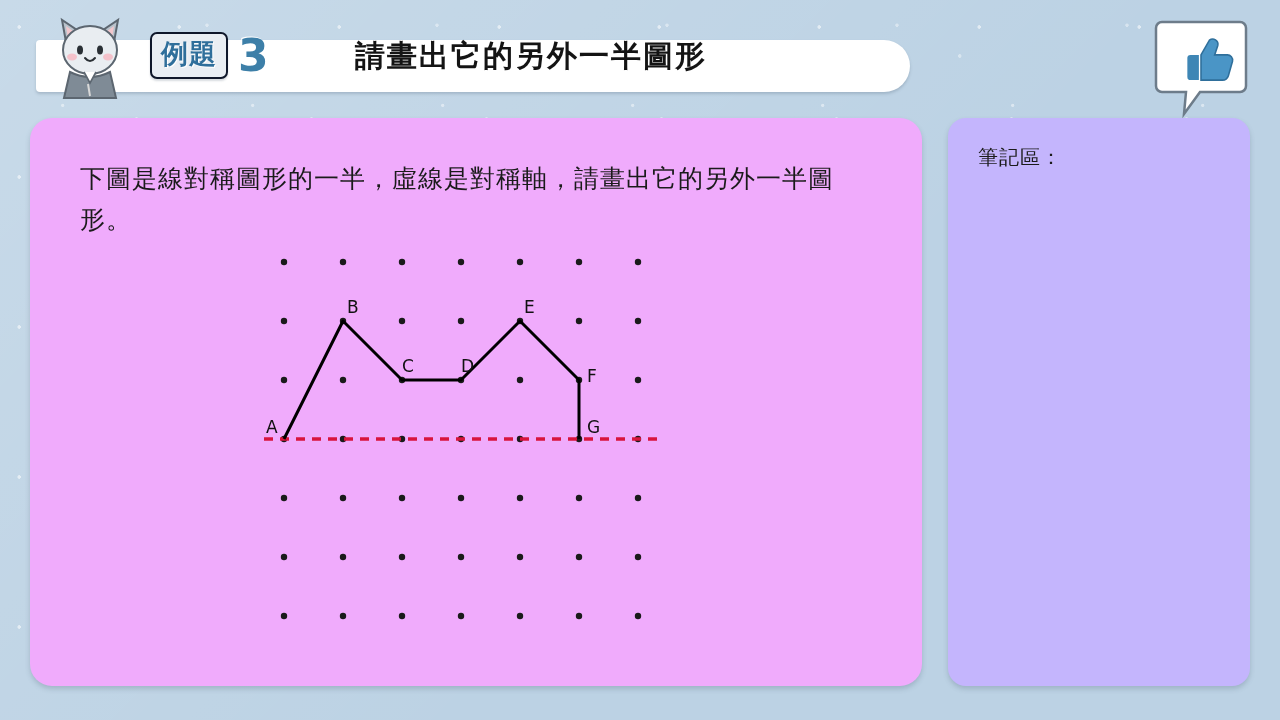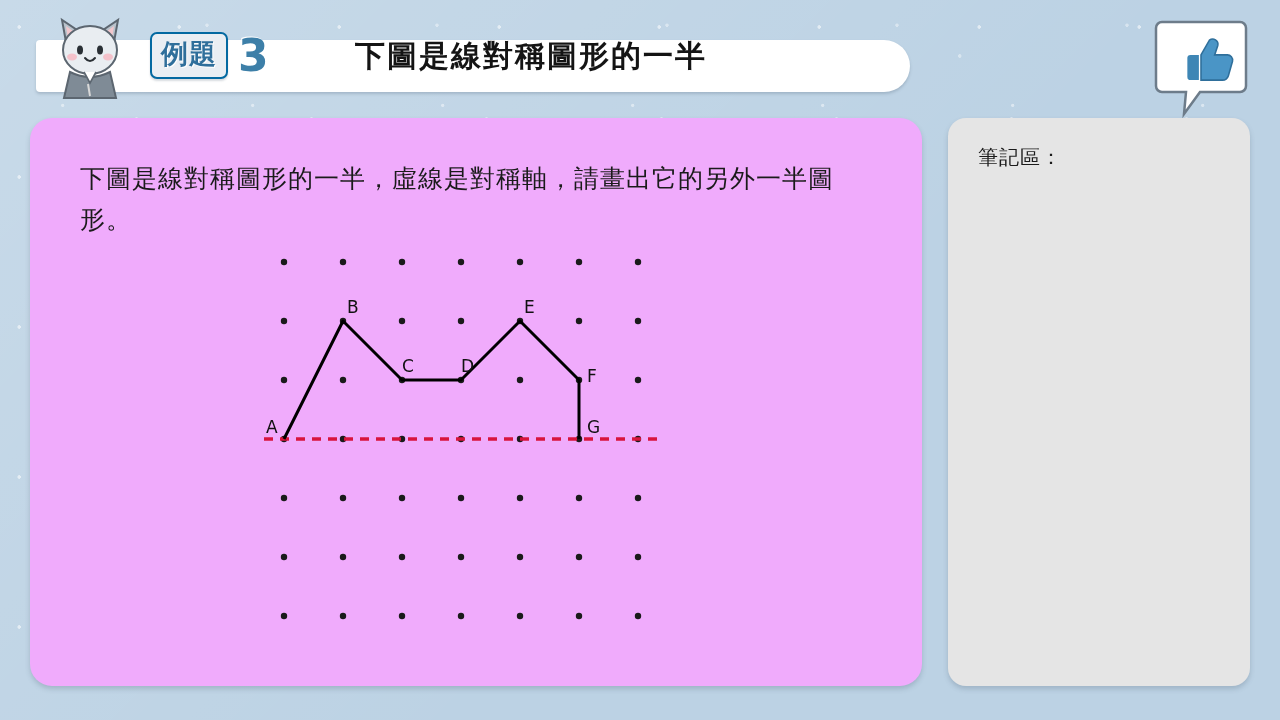--- a/index.html
+++ b/index.html
@@ -45,21 +45,21 @@
     width: 96px; height: 96px;
     z-index: 3;
   }
   .badge-example {
     position: absolute; left: 150px; top: 32px;
     z-index: 4;
     display: flex; align-items: center; gap: 10px;
   }
   .badge-box {
     background: #e9eef3;
-    border: 2px solid #0369a1;
+    border: 2px solid #0f172a;
     border-radius: 7px;
     padding: 2px 9px 5px;
     box-shadow: 0 2px 2px rgba(60,80,100,.2);
   }
   .badge-box span {
     font-family: "DejaVu Sans", sans-serif;
     font-weight: bold;
     font-size: 27px;
     color: #2f6f9b;
     letter-spacing: 1px;
@@ -110,21 +110,21 @@
   }
   .figure-wrap {
     position: absolute; left: 230px; top: 130px;
     width: 480px; height: 410px;
   }
 
   
   .notes-card {
     position: absolute; left: 948px; top: 118px;
     width: 302px; height: 568px;
-    background: #e5e5e5;
+    background: #c4b5fd;
     border-radius: 18px;
     box-shadow: 0 3px 5px rgba(70,90,110,.25);
   }
   .notes-label {
     position: absolute; left: 30px; top: 26px;
     font-family: "DejaVu Serif", serif;
     font-size: 20px;
     color: #1b1b1b;
     letter-spacing: 1px;
   }
@@ -177,21 +177,21 @@
   </svg>
 </div>
 
 <div class="badge-example">
   <div class="badge-box">
     <span>例題</span>
   </div>
   <div class="badge-num">3</div>
 </div>
 
-<div class="header-title">下圖是線對稱圖形的一半</div>
+<div class="header-title">請畫出它的另外一半圖形</div>
 
 <div class="thumb-bubble">
   <svg width="94" height="100" viewBox="0 0 94 100">
     <path d="M8 4 h78 a6 6 0 0 1 6 6 v58 a6 6 0 0 1 -6 6 h-40 l-16 22 l2 -22 h-24 a6 6 0 0 1 -6 -6 v-58 a6 6 0 0 1 6 -6 z" fill="#ffffff" stroke="#6d7c8a" stroke-width="2.5"></path>
     <g transform="translate(26,18) scale(1.05)">
       <path d="M10 18 h8 v24 h-8 a3 3 0 0 1 -3 -3 v-18 a3 3 0 0 1 3 -3 z" fill="#3e86b5"></path>
       <path d="M20 18 l8 -14 a5 5 0 0 1 8 5 l-3 9 h12 a5 5 0 0 1 5 6 l-4 14 a6 6 0 0 1 -6 4 h-20 z" fill="#4a95c6" stroke="#2f6f9b" stroke-width="1.5"></path>
     </g>
   </svg>
 </div>

